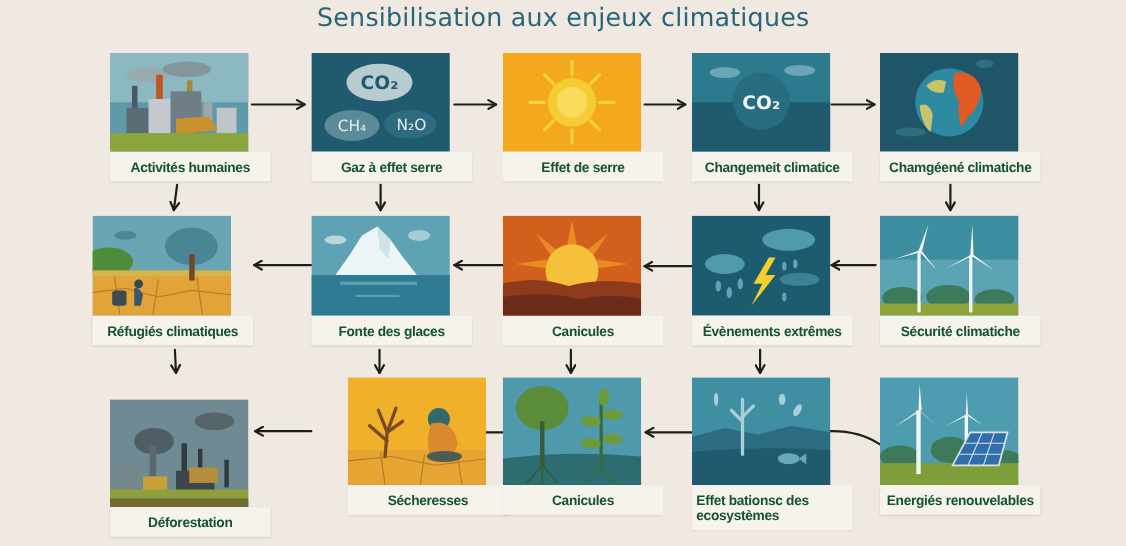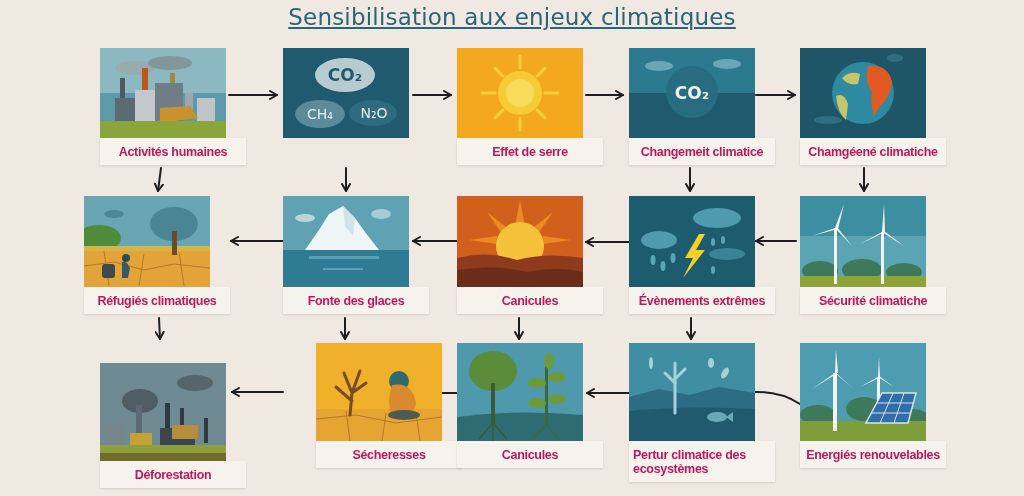--- a/index.html
+++ b/index.html
@@ -4,29 +4,29 @@
 <style>
   html, body { margin: 0; padding: 0; }
   body {
     width: 1024px; height: 496px; overflow: hidden; position: relative;
     background: #efe9e1;
     font-family: "Liberation Sans", "DejaVu Sans", sans-serif;
   }
   .title {
     position: absolute; top: 4px; left: 0; width: 1024px; text-align: center;
     font-family: "DejaVu Sans", sans-serif;
-    font-size: 23px; color: #2a6478; letter-spacing: 0.2px; text-decoration: underline;
+    font-size: 23px; color: #2a6478; letter-spacing: 0.2px;
   }
   .card { position: absolute; width: 146px; }
   .card .img {
     position: relative; width: 126px; overflow: hidden;
   }
   .card .img svg { display: block; width: 126px; height: 100%; }
   .card .label {
-    background: #f6f2ec; color: #be185d;
+    background: #f6f2ec; color: #14532d;
     font-family: "Liberation Sans", sans-serif; font-weight: bold;
     font-size: 12.5px; text-align: center; letter-spacing: -0.3px;
     box-shadow: 0 1px 2px rgba(0,0,0,0.12);
     padding: 7px 2px 6px 2px; line-height: 14px;
   }
   .label.two-line { text-align: left; padding-left: 4px; }
   .label.two-line span { display: block; }
   .label.two-line span.l2 { text-align: left; padding-right: 6px; }
   .arrows { position: absolute; left: 0; top: 0; width: 1024px; height: 496px; pointer-events: none; }
 </style>
@@ -98,20 +98,21 @@
     <svg viewBox="0 0 126 90" preserveAspectRatio="none">
       <rect width="126" height="90" fill="#1f5a6e"></rect>
       <ellipse cx="62" cy="27" rx="30" ry="17" fill="#b7cbd0"></ellipse>
       <ellipse cx="37" cy="66" rx="25" ry="14" fill="#5b8a98"></ellipse>
       <ellipse cx="90" cy="65" rx="24" ry="13" fill="#2e6b7e"></ellipse>
       <text x="62" y="33" font-family="DejaVu Sans, sans-serif" font-size="17" font-weight="bold" fill="#1f5a6e" text-anchor="middle">CO₂</text>
       <text x="37" y="71" font-family="DejaVu Sans, sans-serif" font-size="14" fill="#e8eef0" text-anchor="middle">CH₄</text>
       <text x="91" y="70" font-family="DejaVu Sans, sans-serif" font-size="14" fill="#e8eef0" text-anchor="middle">N₂O</text>
     </svg>
   </div>
+  <div class="label">Gaz à effet serre</div>
 </div>
 
 <div class="card" style="left:457px; top:48px;">
   <div class="img" style="height:90px;">
     <svg viewBox="0 0 126 90" preserveAspectRatio="none">
       <rect width="126" height="90" fill="#f3a81e"></rect>
       <g stroke="#f8d23e" stroke-width="3" stroke-linecap="round">
         <line x1="63" y1="8" x2="63" y2="20"></line>
           <line x1="63" y1="70" x2="63" y2="82"></line>
         <line x1="25" y1="45" x2="38" y2="45"></line>
@@ -324,21 +325,21 @@
           <line x1="46" y1="36" x2="56" y2="26"></line>
       </g>
       <ellipse cx="82" cy="20" rx="3" ry="5" fill="#a8d0d8"></ellipse>
       <ellipse cx="96" cy="30" rx="3" ry="6" fill="#a8d0d8" transform="rotate(30 96 30)"></ellipse>
       <ellipse cx="22" cy="20" rx="2" ry="6" fill="#a8d0d8"></ellipse>
       <ellipse cx="88" cy="74" rx="10" ry="5" fill="#6aaab8"></ellipse>
       <polygon points="97,74 104,69 104,79" fill="#6aaab8"></polygon>
     </svg>
   </div>
   <div class="label two-line">
-    <span>Pertur climatice des</span>
+    <span>Effet bationsc des</span>
     <span class="l2">ecosystèmes</span>
   </div>
 </div>
 
 <div class="card" style="left:800px; top:343px;">
   <div class="img" style="height:98px;">
     <svg viewBox="0 0 126 98" preserveAspectRatio="none">
       <rect width="126" height="98" fill="#4e9cb0"></rect>
       <ellipse cx="18" cy="72" rx="18" ry="10" fill="#3d7a5c"></ellipse>
       <ellipse cx="64" cy="66" rx="18" ry="12" fill="#3d7a5c"></ellipse>

